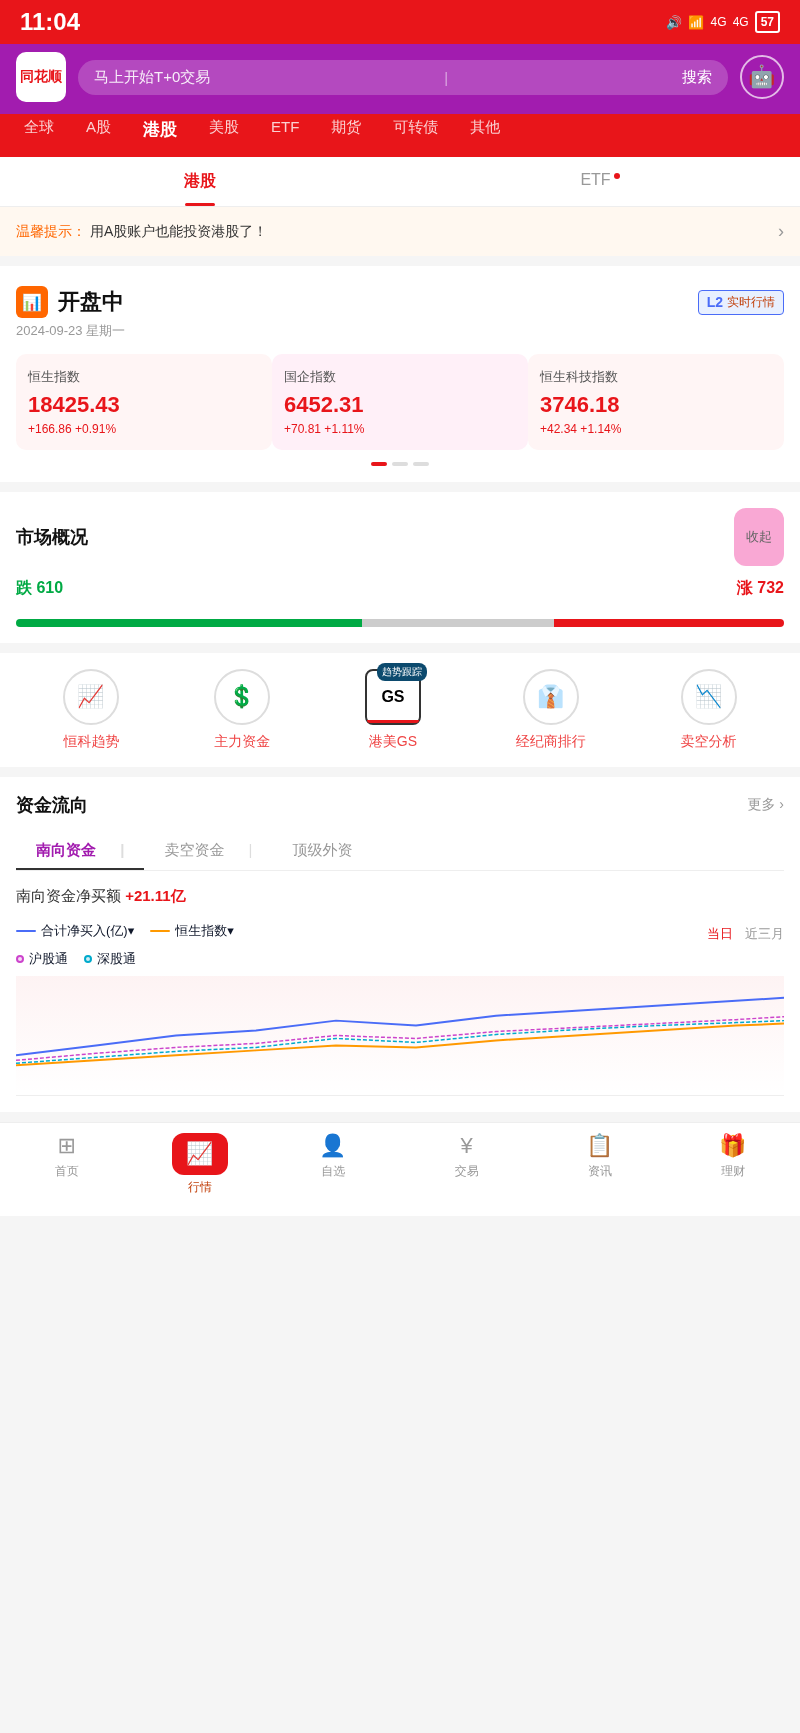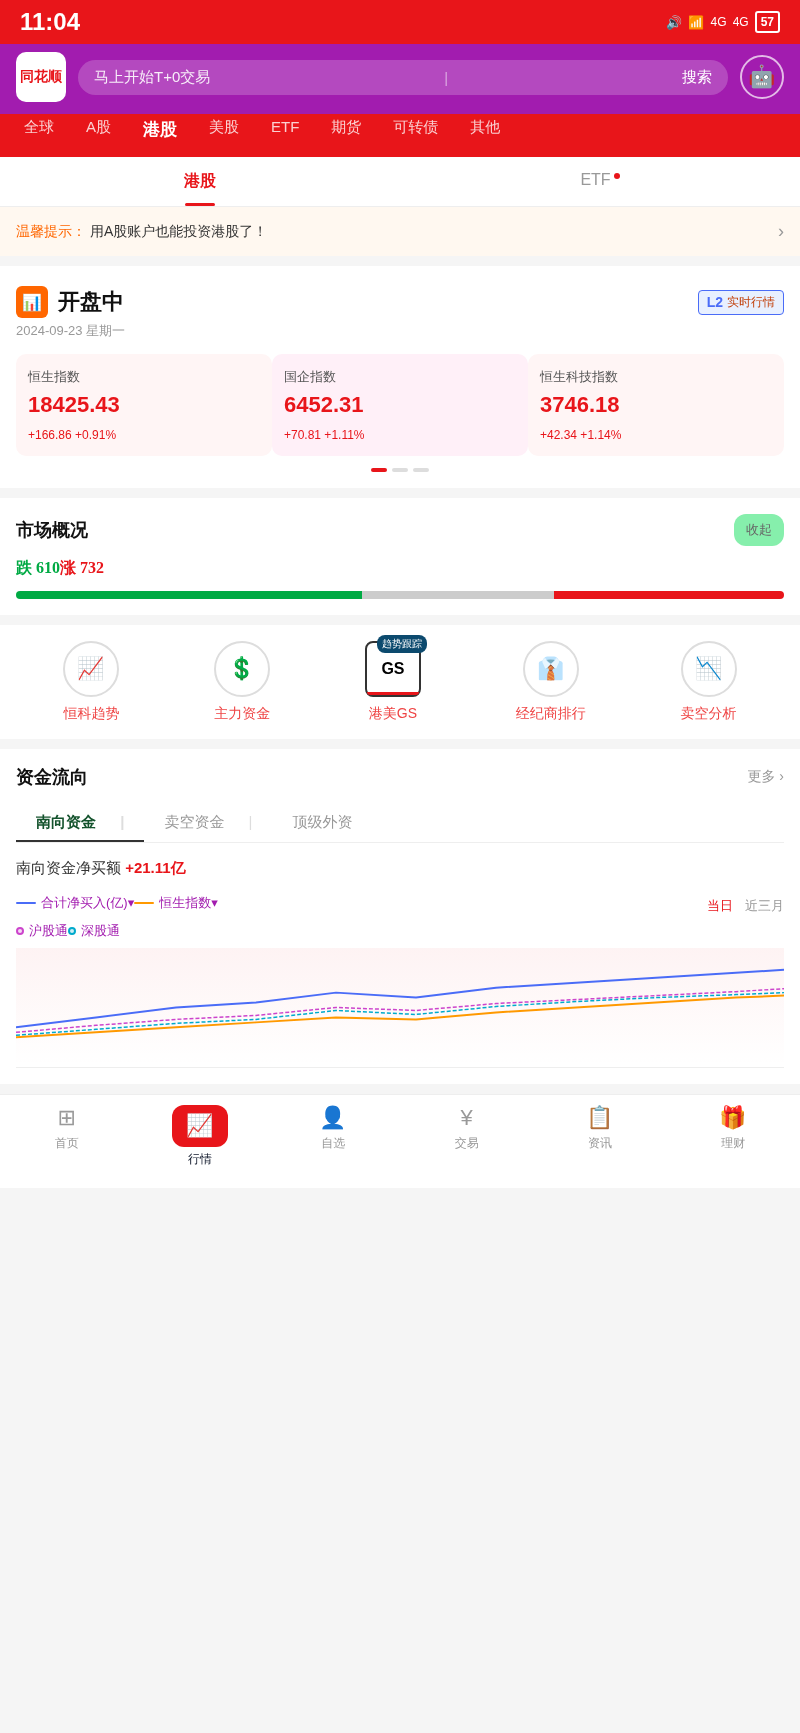--- a/index.html
+++ b/index.html
@@ -207,21 +207,21 @@
       flex: 1;
       min-width: 160px;
       background: #fff5f5;
       border-radius: 10px;
       padding: 14px 12px;
     }
     .index-card:nth-child(2) { background: #fff0f8; }
     .index-card:nth-child(3) { background: #fff5f5; }
     .index-name { font-size: 13px; color: #555; margin-bottom: 6px; }
     .index-value { font-size: 22px; font-weight: 700; color: #e8151a; }
-    .index-change { font-size: 12px; color: #e8151a; margin-top: 10px; }
+    .index-change { font-size: 12px; color: #e8151a; margin-top: 4px; }
 
     .cards-indicator {
       display: flex;
       justify-content: center;
       gap: 5px;
       margin-top: 12px;
     }
     .indicator-dot {
       width: 16px;
       height: 4px;
@@ -237,30 +237,30 @@
       margin-top: 10px;
     }
     .section-header {
       display: flex;
       align-items: center;
       justify-content: space-between;
       margin-bottom: 12px;
     }
     .section-title { font-size: 18px; font-weight: 700; color: #111; }
     .collapse-btn {
-      background: #86efac;
+      background: #f9a8d4;
       border-radius: 12px;
-      padding: 7px 12px;
+      padding: 20px 12px;
       font-size: 13px;
       color: #666;
     }
     .market-stats {
       display: flex;
-      margin-bottom: 12px;
-      font-family: Liberation Serif, serif;
+      justify-content: space-between;
+      margin-bottom: 20px;
     }
     .decline-count { color: #00aa44; font-size: 16px; font-weight: 600; }
     .rise-count { color: #e8151a; font-size: 16px; font-weight: 600; }
     .market-bar {
       height: 8px;
       border-radius: 4px;
       display: flex;
       overflow: hidden;
     }
     .bar-decline { background: #00aa44; width: 45%; }
@@ -340,40 +340,41 @@
       margin-bottom: 16px;
     }
     .flow-tab {
       padding: 8px 20px;
       font-size: 15px;
       color: #999;
       cursor: pointer;
       border-bottom: 2px solid transparent;
     }
     .flow-tab.active {
-      color: #14532d;
+      color: #a21caf;
       font-weight: 600;
       border-bottom: 2px solid #333;
     }
     .flow-tab:not(:last-child)::after {
       content: '|';
       margin-left: 20px;
       color: #ddd;
     }
     .flow-amount {
       font-size: 15px;
       color: #333;
       margin-bottom: 16px;
     }
     .flow-amount .amount-value { color: #e8151a; font-weight: 600; }
     .legend-row {
       display: flex;
+      gap: 16px;
       margin-bottom: 6px;
       font-size: 13px;
-      color: #a21caf;
+      color: #0f172a;
     }
     .legend-item {
       display: flex;
       align-items: center;
       gap: 5px;
     }
     .legend-line {
       width: 20px;
       height: 2px;
       border-radius: 1px;
@@ -416,21 +417,21 @@
     .nav-item {
       display: flex;
       flex-direction: column;
       align-items: center;
       gap: 4px;
       cursor: pointer;
       min-width: 60px;
     }
     .nav-item-icon { font-size: 22px; color: #999; }
     .nav-item-label { font-size: 12px; color: #999; }
-    .nav-item-label.active { color: #0f172a; }
+    .nav-item-label.active { color: #c2410c; }
     .nav-item-bg {
       background: #e8151a;
       border-radius: 12px;
       padding: 8px 14px;
       display: flex;
       align-items: center;
       justify-content: center;
     }
     .nav-item-bg .nav-item-icon { color: white; }
   </style>

